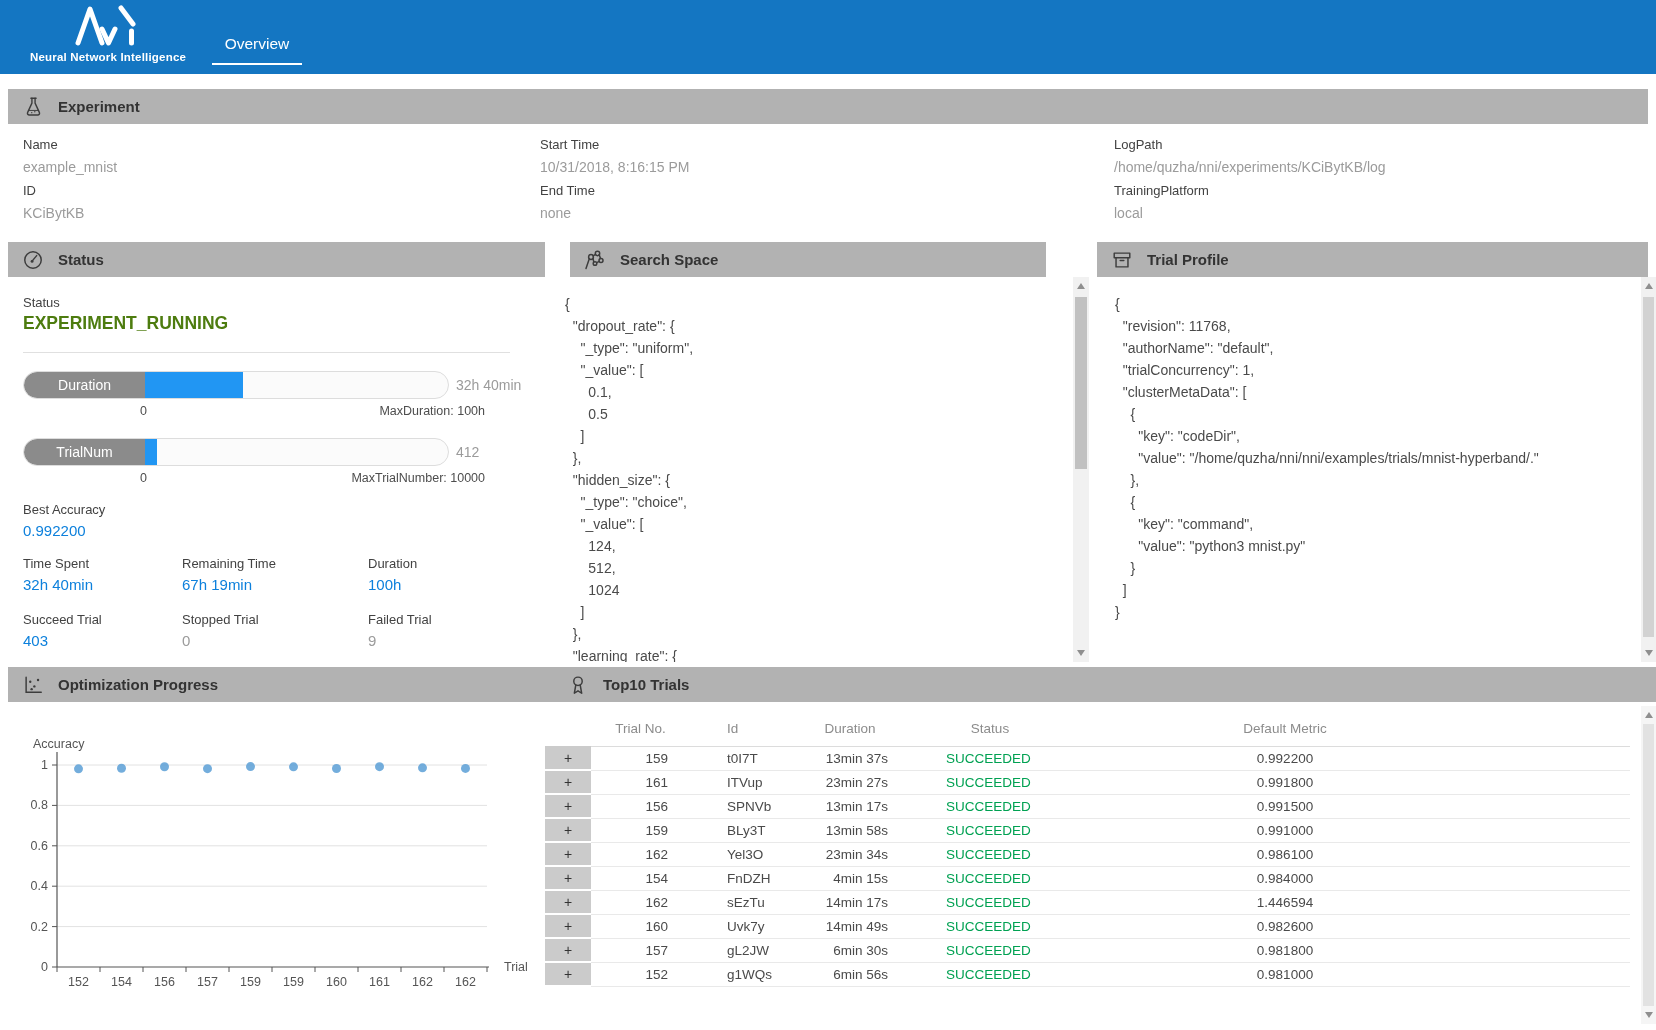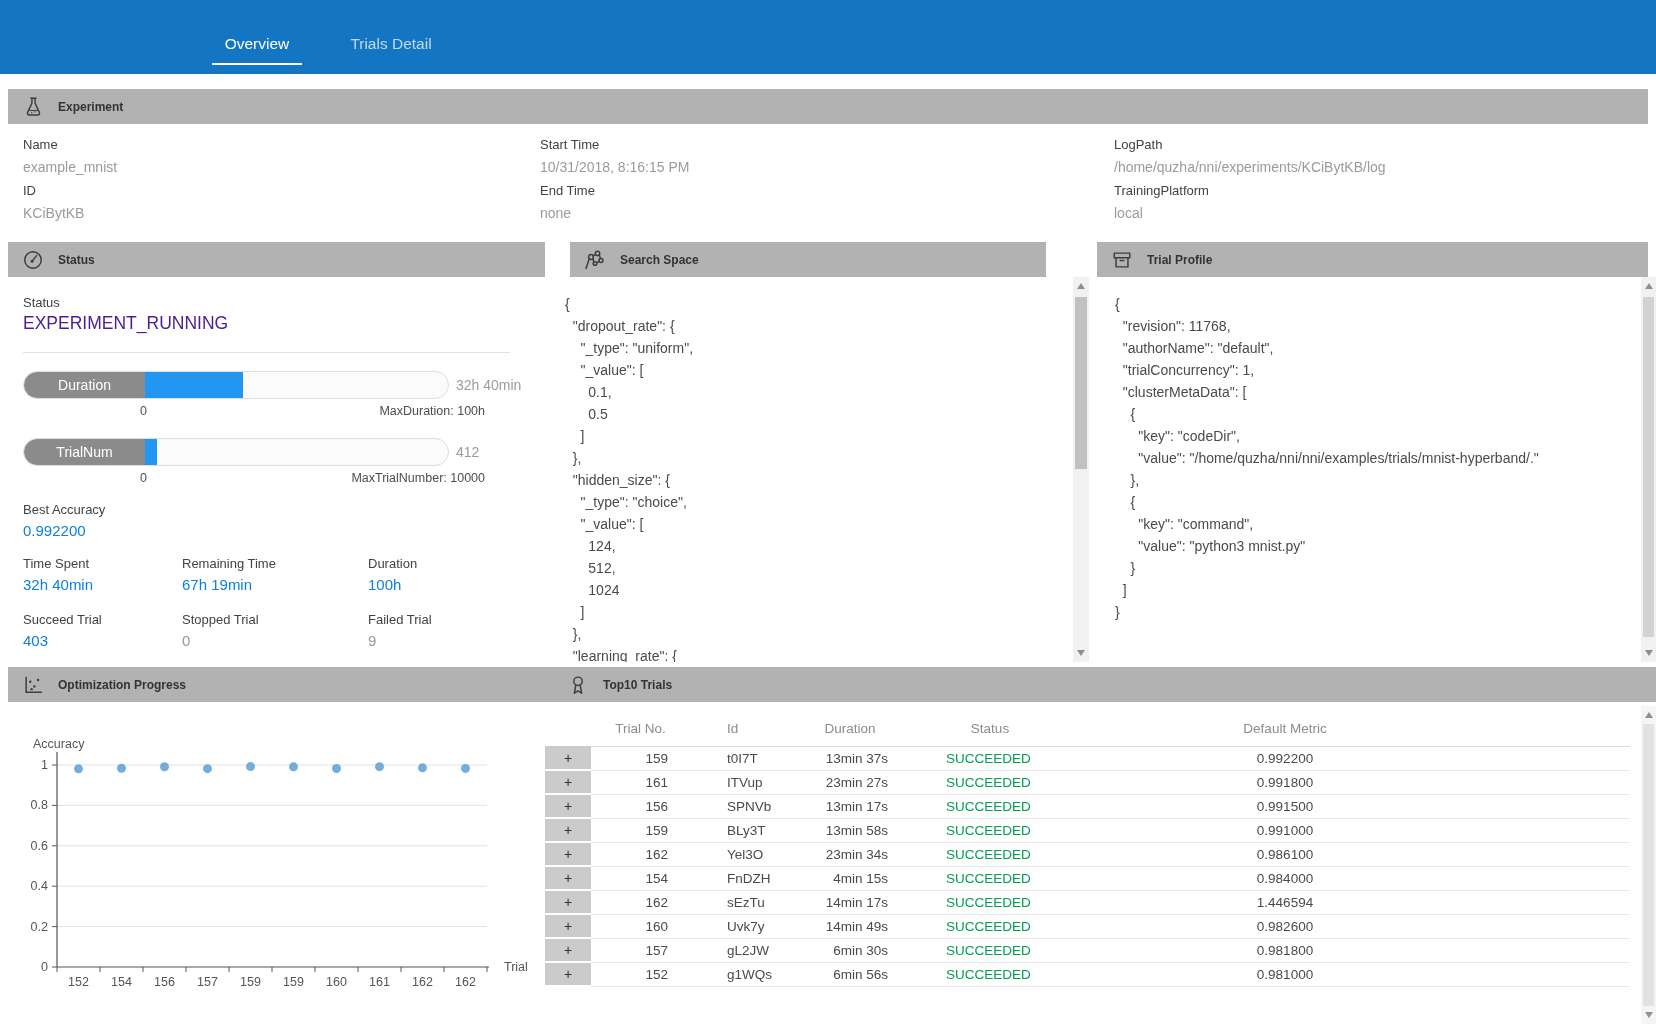--- a/index.html
+++ b/index.html
@@ -18,30 +18,30 @@
          padding-top:14px; font-size:15.5px; color:rgba(255,255,255,0.72); cursor:pointer; }
   .tab.active { color:#ffffff; }
   .tab.active::after { content:''; position:absolute; left:0; right:0; bottom:9px; height:2px; background:#ffffff; }
   .tab1 { left:212px; width:90px; }
   .tab2 { left:332px; width:118px; }
 
   
   .section-bar { position:absolute; height:35px; background:#b2b2b2; display:flex; align-items:center;
                  padding-left:13px; }
   .bar-icon { width:24px; height:24px; display:flex; align-items:center; justify-content:center; margin-right:13px; }
-  .bar-title { font-size:12px; font-weight:bold; color:#333333; }
+  .bar-title { font-size:15px; font-weight:bold; color:#333333; }
 
   
   .exp-col { position:absolute; top:133px; }
   .f-label { height:23px; line-height:23px; font-size:13px; color:#424242; }
   .f-value { height:23px; line-height:23px; font-size:14px; color:#9b9b9b; }
 
   
   .status-label { position:absolute; left:23px; top:295px; font-size:13px; color:#424242; }
-  .status-value { position:absolute; left:23px; top:313px; font-size:17.5px; font-weight:normal; color:#4c1d95; }
+  .status-value { position:absolute; left:23px; top:313px; font-size:17.5px; font-weight:bold; color:#4d7c0f; }
   .status-divider { position:absolute; left:23px; top:352px; width:487px; height:1px; background:#e0e0e0; }
 
   .pbar { position:absolute; left:23px; width:426px; height:28px; border:1px solid #dddddd;
           border-radius:14px; background:#fbfbfb; overflow:hidden; display:flex; }
   .pbar-label { width:121px; background:#8b8b8b; color:#ffffff; font-size:14px;
                 display:flex; align-items:center; justify-content:center; border-radius:14px 0 0 14px; }
   .pbar-track { flex:1; position:relative; }
   .pbar-fill { position:absolute; left:0; top:0; bottom:0; background:#2196f3; }
   .pbar-value { position:absolute; left:456px; font-size:14px; color:#9b9b9b; }
   .pbar-under { position:absolute; left:140px; width:345px; display:flex; justify-content:space-between;
@@ -82,25 +82,33 @@
   th.c-st { text-align:center; padding-left:0; }
   td.c-st { color:#00a152; }
   .c-met { text-align:center; }
 
   svg { font-family:"Liberation Sans", sans-serif; }
 </style>
 </head>
 <body>
 
 <div class="topbar">
+  <div class="logo-wrap">
+    <svg class="logo-mark" width="72" height="42" viewBox="0 0 72 42">
+      <g stroke="#ffffff" stroke-width="5" fill="none" stroke-linecap="round" stroke-linejoin="round">
+        <path d="M5 39 L17 5 L29 39"></path>
+        <path d="M29 25 L35.5 39 L42 25"></path>
+        <path d="M48 4 L60 20"></path>
+        <path d="M58.5 27 L58.5 39"></path>
+      </g>
+    </svg>
+    <div class="logo-caption">Neural Network Intelligence</div>
+  </div>
   <div class="tab tab1 active">
     <span>Overview</span>
-  </div>
-  <div class="tab tab2">
-    <span>Trials Detail</span>
   </div>
 </div>
 
 <div class="section-bar" style="left:8px;top:89px;width:1640px">
   <span class="bar-icon">
     <svg width="21" height="21" viewBox="0 0 24 24">
         <g stroke="#3d3d3d" stroke-width="1.6" fill="none" stroke-linecap="round" stroke-linejoin="round">
       <path d="M9 2.5h6"></path>
           <path d="M10.2 2.5v5.6L5.2 19a2 2 0 0 0 1.9 2.7h9.8a2 2 0 0 0 1.9-2.7l-5-10.9V2.5"></path>
       <path d="M7.2 16.5h9.6" stroke-width="1.1"></path>

